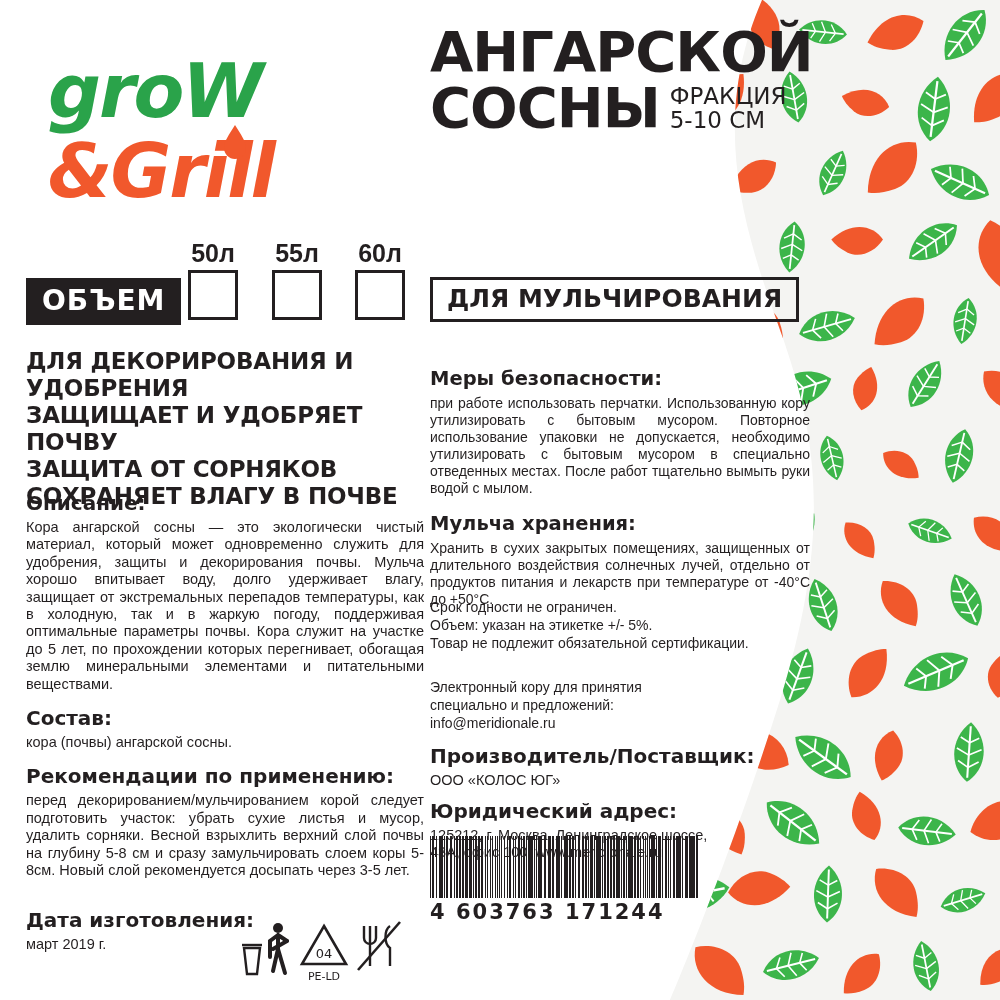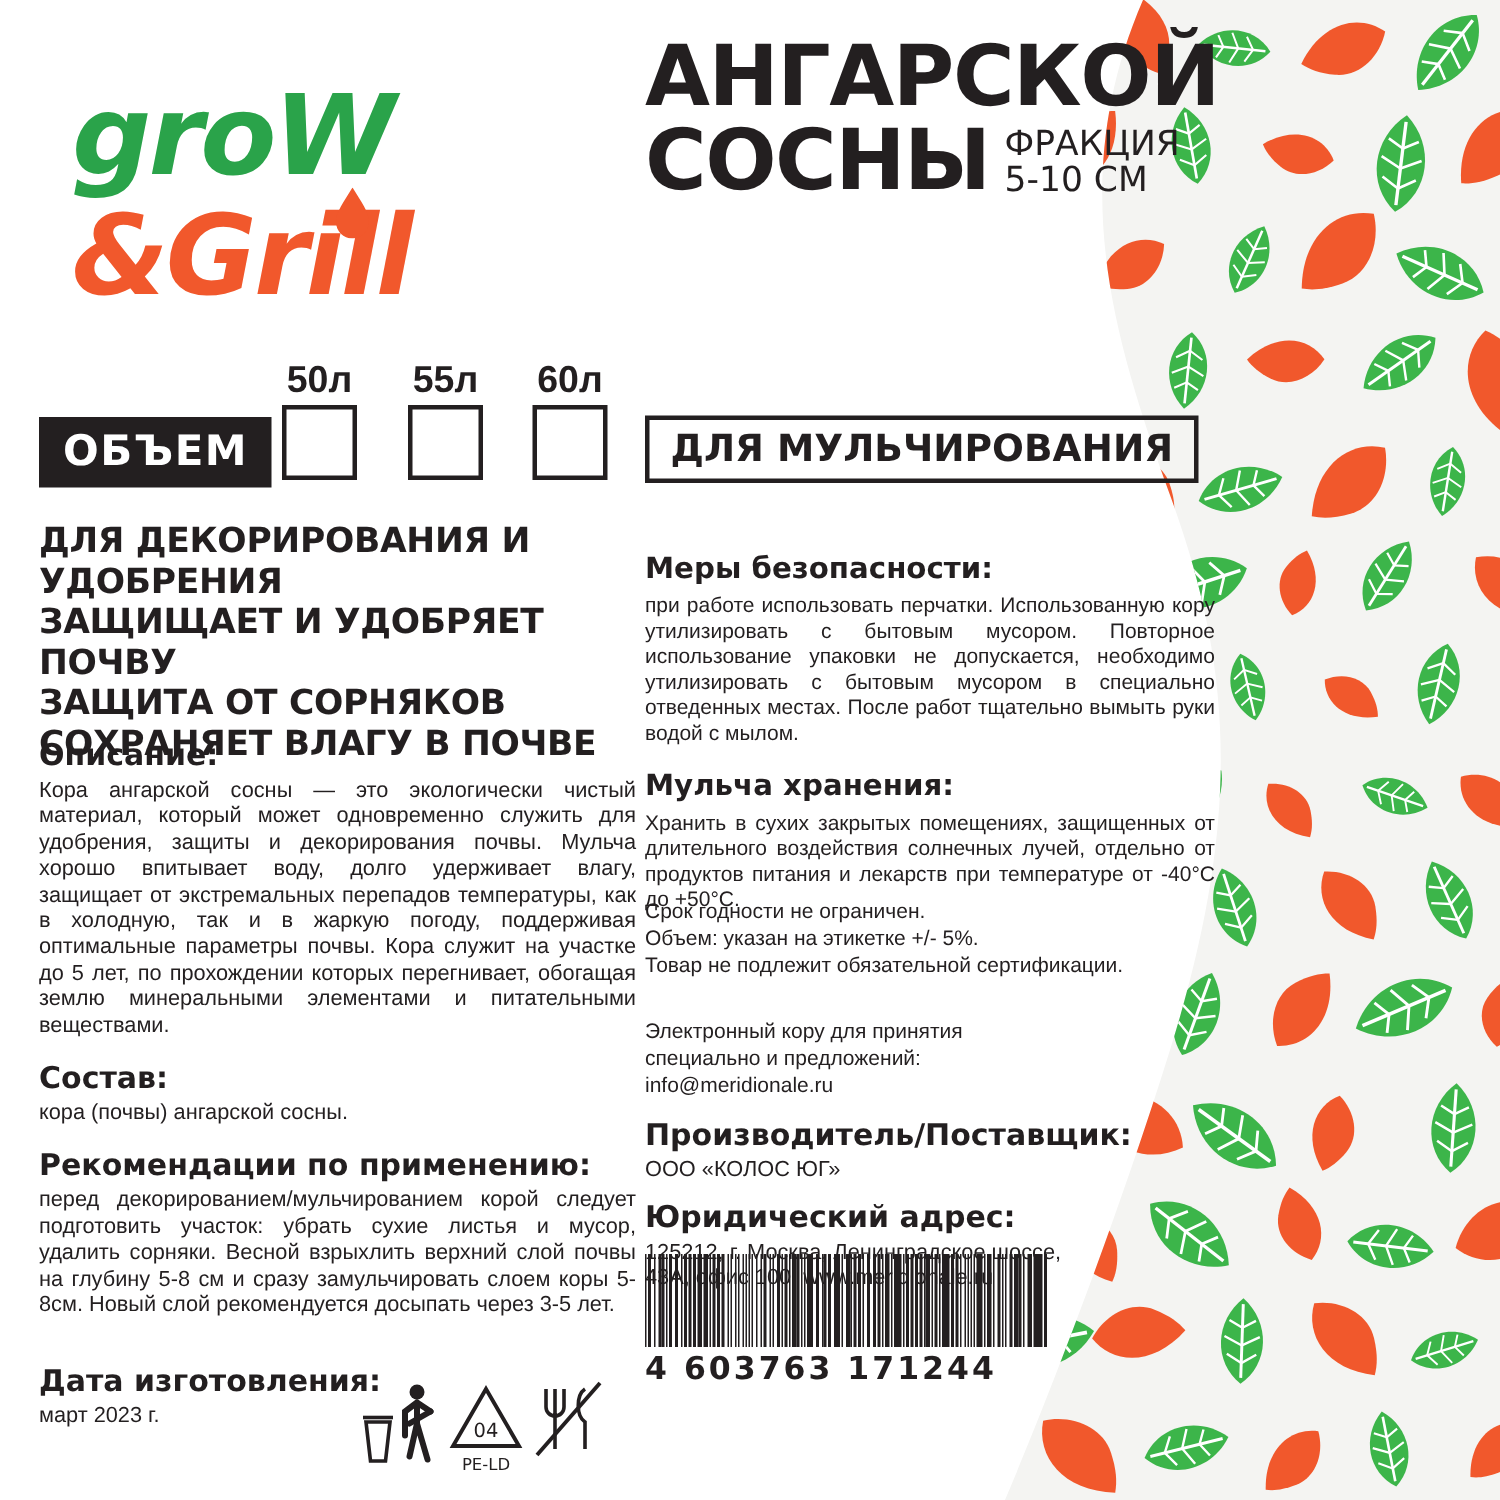--- a/index.html
+++ b/index.html
@@ -612,21 +612,21 @@
       <p class="body">кора (почвы) ангарской сосны.</p>
     </div>
     <div class="blk">
       <h3 class="sec">Рекомендации по применению:</h3>
       <p class="body">перед декорированием/мульчированием корой следует подготовить участок: убрать сухие листья и мусор, удалить сорняки. Весной взрыхлить верхний слой почвы на глубину 5-8 см и сразу замульчировать слоем коры 5-8см. Новый слой рекомендуется досыпать через 3-5 лет.</p>
     </div>
   </div>
 
   <div class="made">
     <h3>Дата изготовления:</h3>
-    <p>март 2023 г.</p>
+    <p>март 2019 г.</p>
   </div>
 
   <div class="rightcol">
     <div class="blk">
       <h3 class="sec">Меры безопасности:</h3>
       <p class="body">при работе использовать перчатки. Использованную кору утилизировать с бытовым мусором. Повторное использование упаковки не допускается, необходимо утилизировать с бытовым мусором в специально отведенных местах. После работ тщательно вымыть руки водой с мылом.</p>
     </div>
     <div class="blk">
       <h3 class="sec">Мульча хранения:</h3>
       <p class="body">Хранить в сухих закрытых помещениях, защищенных от длительного воздействия солнечных лучей, отдельно от продуктов питания и лекарств при температуре от -40°С до +50°С.</p>

